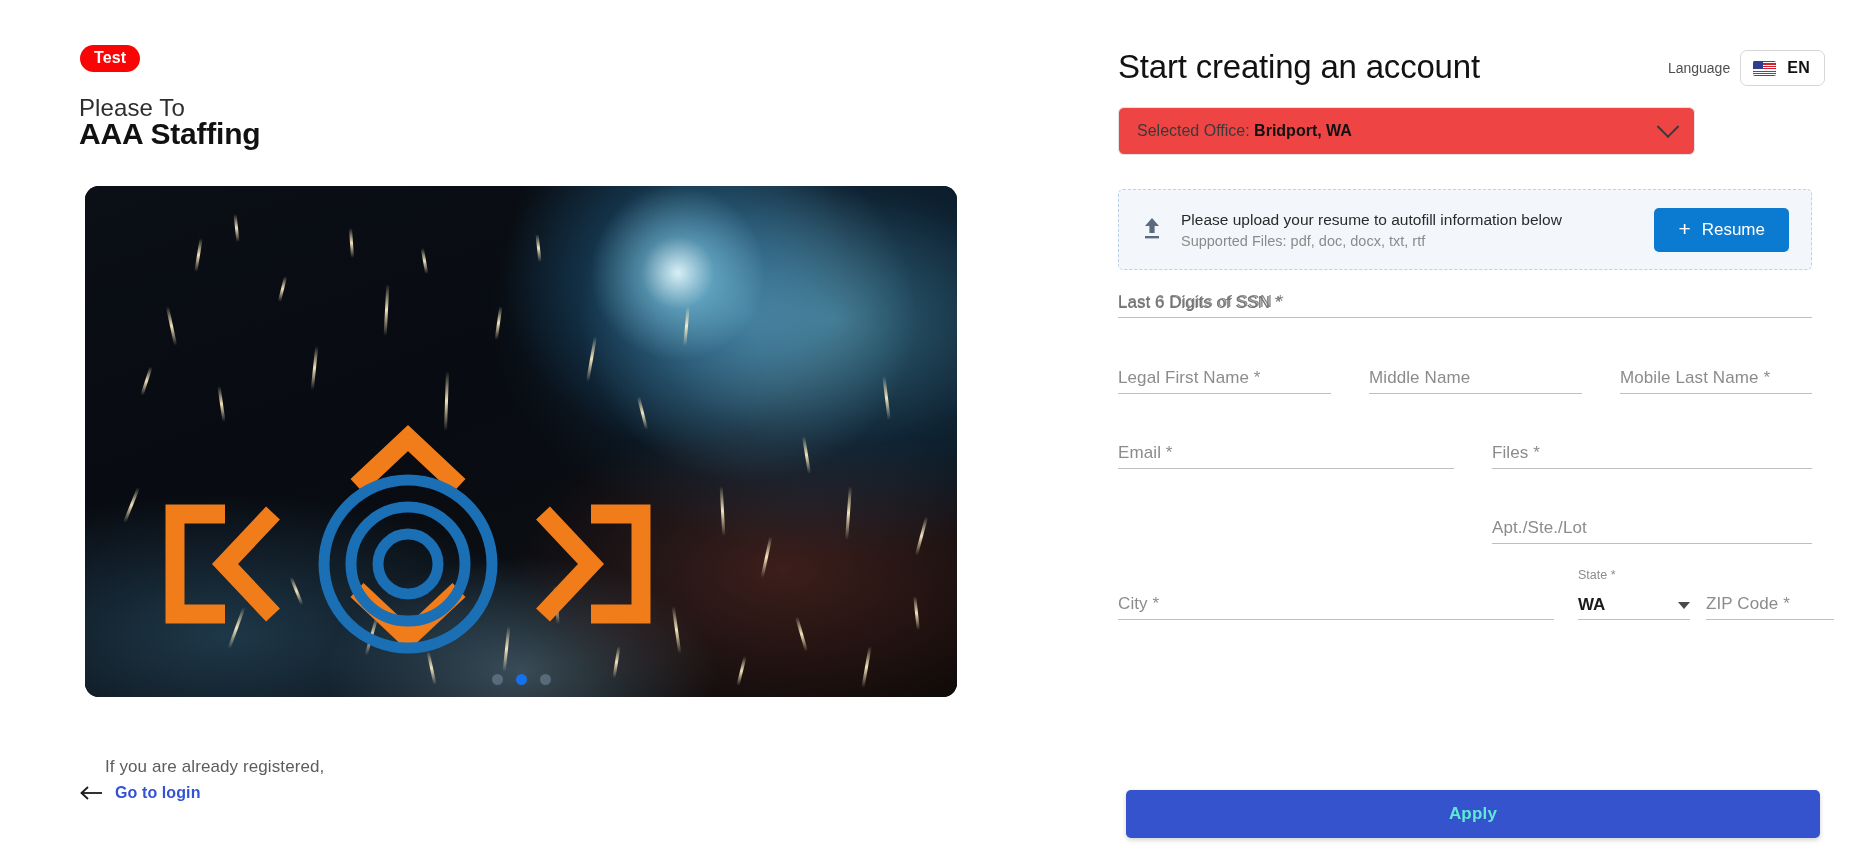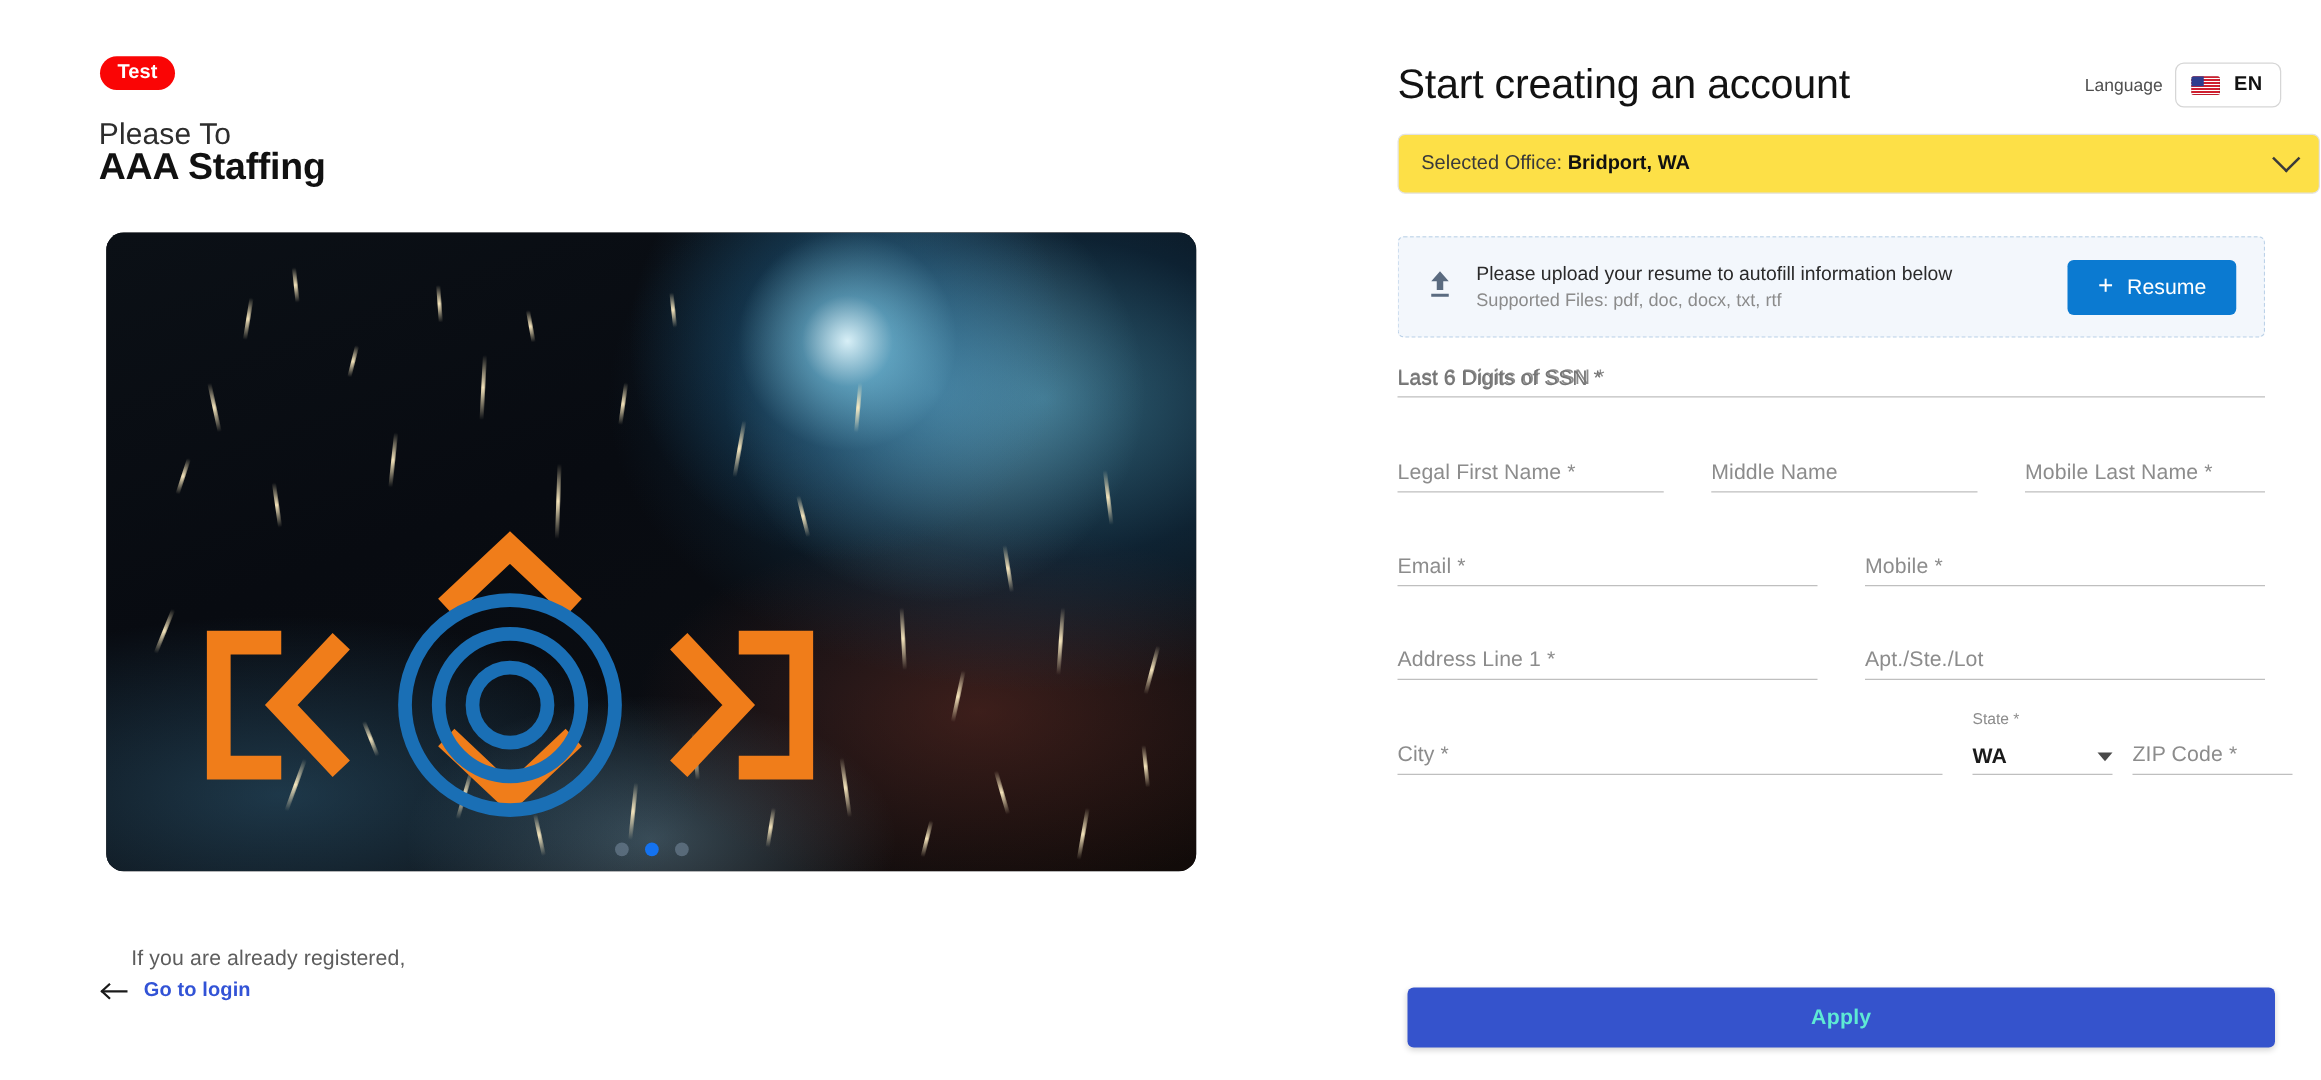--- a/index.html
+++ b/index.html
@@ -204,23 +204,23 @@
     font-weight: 700;
     color: #111;
     letter-spacing: 0.3px;
   }
 
   
   .office-select {
     position: absolute;
     left: 98px;
     top: 107px;
-    width: 738px;
+    width: 577px;
     height: 48px;
-    background: #fde047;
+    background: #ef4444;
     border: 1px solid #e2e2e2;
     border-radius: 6px;
     display: flex;
     align-items: center;
     padding: 0 18px;
     cursor: pointer;
   }
   .office-text {
     font-size: 16px;
     color: #3a3a3a;
@@ -511,28 +511,24 @@
     <div class="field" style="left:600px; top:364px; width:192px;">
       <span class="ph">Mobile Last Name *</span>
       <input style="color: transparent; caret-color: rgb(17, 17, 17);">
     </div>
 
     <div class="field" style="left:98px; top:439px; width:336px;">
       <span class="ph">Email *</span>
       <input style="color: transparent; caret-color: rgb(17, 17, 17);">
     </div>
     <div class="field" style="left:472px; top:439px; width:320px;">
-      <span class="ph">Mobile *</span>
-      <input style="color: transparent; caret-color: rgb(17, 17, 17);">
-    </div>
-
-    <div class="field" style="left:98px; top:514px; width:336px;">
-      <span class="ph">Address Line 1 *</span>
-      <input style="color: transparent; caret-color: rgb(17, 17, 17);">
-    </div>
+      <span class="ph">Files *</span>
+      <input style="color: transparent; caret-color: rgb(17, 17, 17);">
+    </div>
+
     <div class="field" style="left:472px; top:514px; width:320px;">
       <span class="ph">Apt./Ste./Lot</span>
       <input style="color: transparent; caret-color: rgb(17, 17, 17);">
     </div>
 
     <div class="field" style="left:98px; top:590px; width:436px;">
       <span class="ph">City *</span>
       <input style="color: transparent; caret-color: rgb(17, 17, 17);">
     </div>
 

